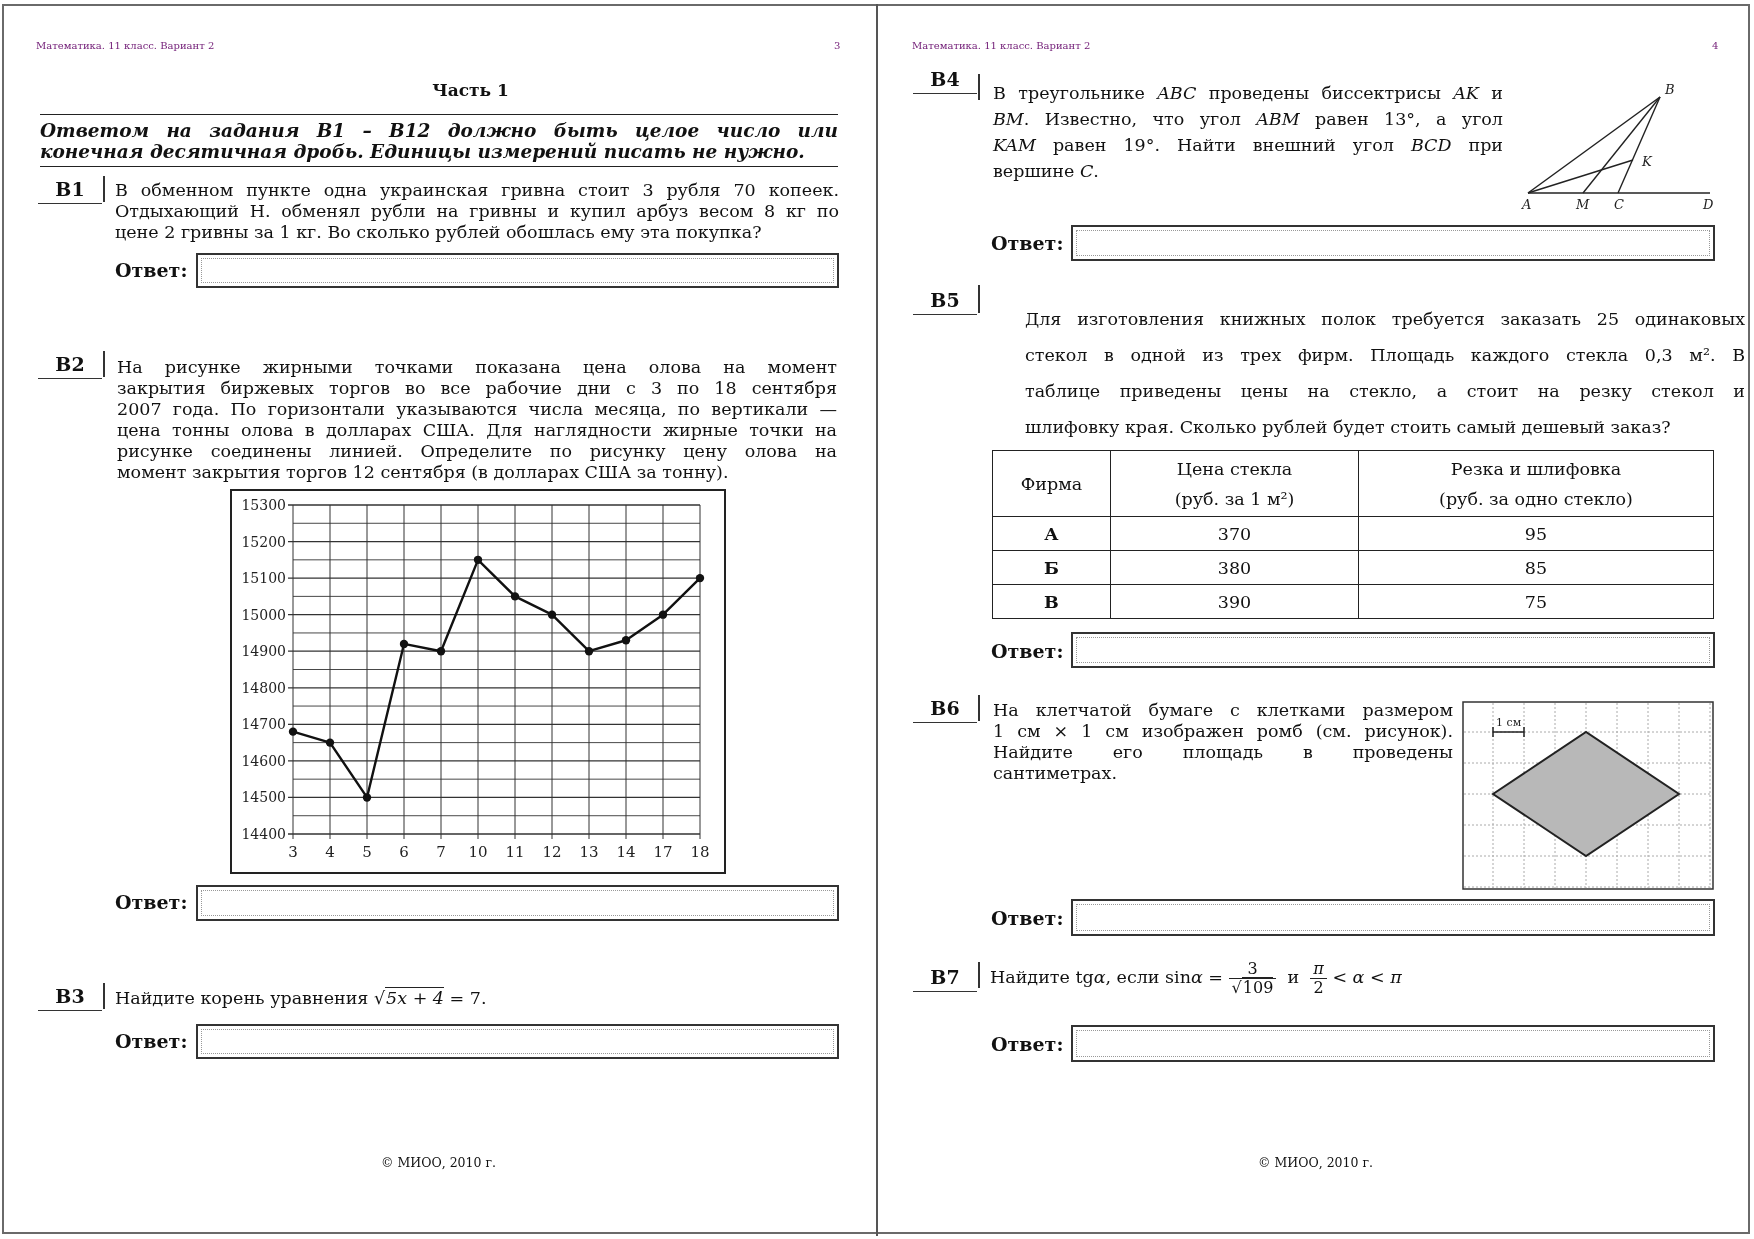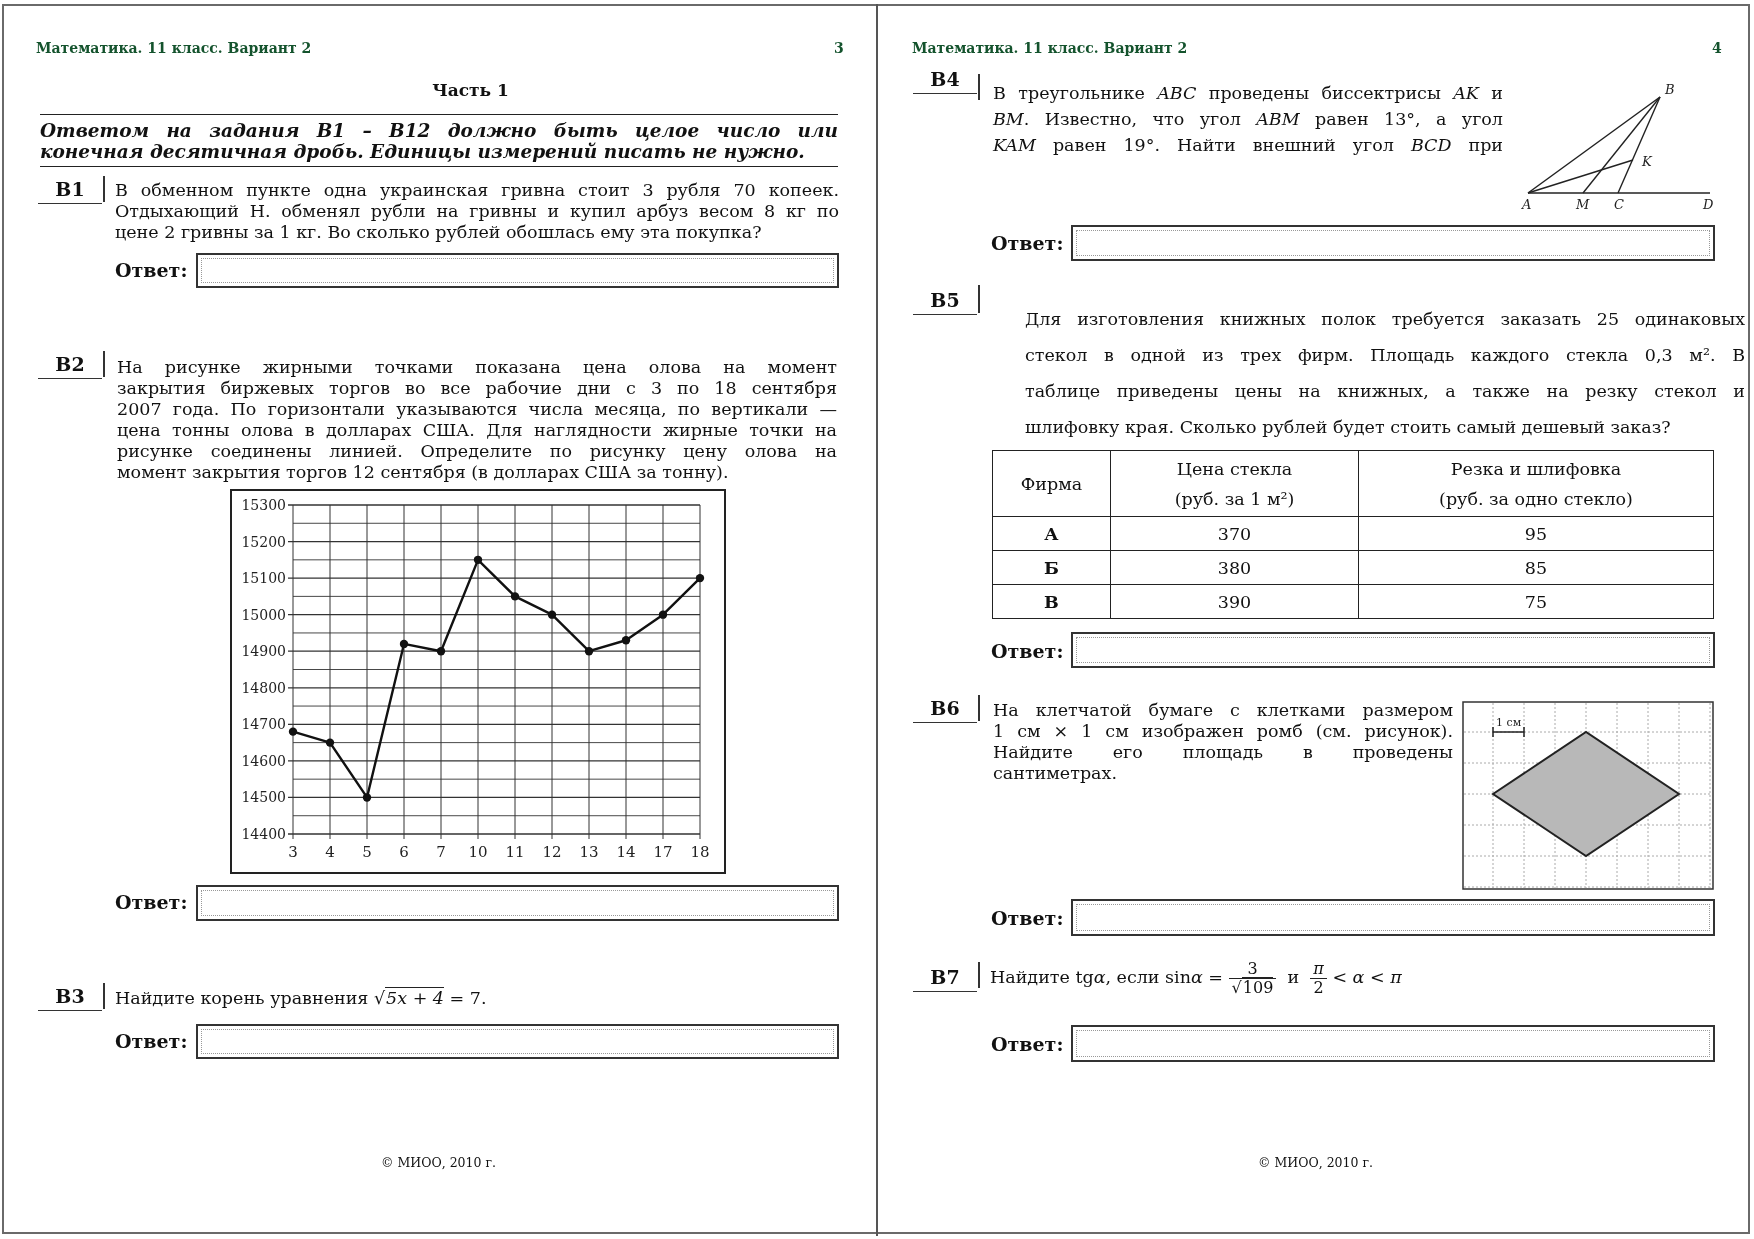--- a/index.html
+++ b/index.html
@@ -2,21 +2,21 @@
 <html><head>
 <meta charset="utf-8">
 <style>
   html, body { margin: 0; padding: 0; background: #ffffff; }
   body { width: 1754px; height: 1239px; position: relative; overflow: hidden;
          font-family: "DejaVu Serif", "Liberation Serif", serif; color: #111; }
   .frame { position: absolute; left: 2px; top: 4px; width: 1748px; height: 1230px;
            border: 2px solid #6a6a6a; box-sizing: border-box; }
   .divider { position: absolute; left: 876px; top: 4px; width: 2px; height: 1232px; background: #555; }
   .abs { position: absolute; }
-  .hdr { font-size: 14px; color: #14532d; font-weight: bold; }
+  .hdr { font-size: 10px; color: #701a75; }
   .part-title { font-weight: bold; font-size: 17px; }
   .instr { font-style: italic; font-weight: bold; font-size: 18.5px; line-height: 21px;
            text-align: justify; text-align-last: justify; }
   .instr .last { text-align-last: left; }
   .rule { position: absolute; height: 1px; background: #222; }
   .qlabel { position: absolute; font-weight: bold; font-size: 19px; width: 64px; text-align: center;
             border-bottom: 1.5px solid #333; padding-bottom: 3px; }
   .qlabel-bar { position: absolute; width: 1.5px; background: #333; }
   .qtext { position: absolute; font-size: 17.5px; line-height: 21px; text-align: justify; }
   .qtext .ln { display: block; text-align: justify; text-align-last: justify; white-space: nowrap; }
@@ -168,20 +168,21 @@
 
 <div class="abs hdr" style="left:912px; top:40px;">Математика. 11 класс. Вариант 2</div>
 <div class="abs hdr" style="left:1712px; top:40px;">4</div>
 
 <div class="qlabel" style="left:913px; top:68px;">B4</div>
 <div class="qlabel-bar" style="left:978px; top:74px; height:26px;"></div>
 <div class="qtext" id="b4text" style="left:993px; width:510px; top:80px; line-height:26px;">
     <span class="ln"><span>В треугольнике </span><span class="it">ABC</span><span> проведены биссектрисы </span><span class="it">AK</span><span> и</span></span>
     <span class="ln"><span class="it">BM</span><span>. Известно, что угол </span><span class="it">ABM</span><span> равен 13°, а угол</span></span>
     <span class="ln"><span class="it">KAM</span><span> равен 19°. Найти внешний угол </span><span class="it">BCD</span><span> при</span></span>
+    <span class="ln last"><span>вершине </span><span class="it">C</span><span>.</span></span>
   </div>
 
 <svg class="abs" style="left:1510px; top:76px;" width="230" height="140">
   <g stroke="#222" stroke-width="1.4" fill="none">
     <line x1="18" y1="117" x2="200" y2="117"></line>
     <line x1="18" y1="117" x2="150" y2="21"></line>
     <line x1="150" y1="21" x2="108" y2="117"></line>
     <line x1="150" y1="21" x2="73" y2="117"></line>
     <line x1="18" y1="117" x2="123" y2="84"></line>
   </g>
@@ -196,21 +197,21 @@
 </svg>
 
 <div class="ans-label" style="left:991px; top:232px;">Ответ:</div>
 <div class="ans-box" style="left:1071px; top:225px; width:644px; height:36px;"><span></span></div>
 
 <div class="qlabel" style="left:913px; top:289px;">B5</div>
 <div class="qlabel-bar" style="left:978px; top:285px; height:28px;"></div>
 <div class="qtext" style="left:1025px; width:720px; top:301px; line-height:36px;">
   <span class="ln">Для изготовления книжных полок требуется заказать 25 одинаковых</span>
   <span class="ln">стекол в одной из трех фирм. Площадь каждого стекла 0,3 м². В</span>
-  <span class="ln">таблице приведены цены на книжных, а также на резку стекол и</span>
+  <span class="ln">таблице приведены цены на стекло, а стоит на резку стекол и</span>
   <span class="ln last">шлифовку края. Сколько рублей будет стоить самый дешевый заказ?</span>
 </div>
 
 <table class="firms" style="left:992px; top:450px; width:722px;">
   <tbody>
       <tr style="height:66px;">
     <td style="width:117px;"><span>Фирма</span></td>
     <td style="width:247px; line-height:30px;"><span>Цена стекла</span><br><span>(руб. за 1 м²)</span></td>
     <td style="line-height:30px;margin-top:13px;"><span>Резка и шлифовка</span><br><span>(руб. за одно стекло)</span></td>
   </tr>

